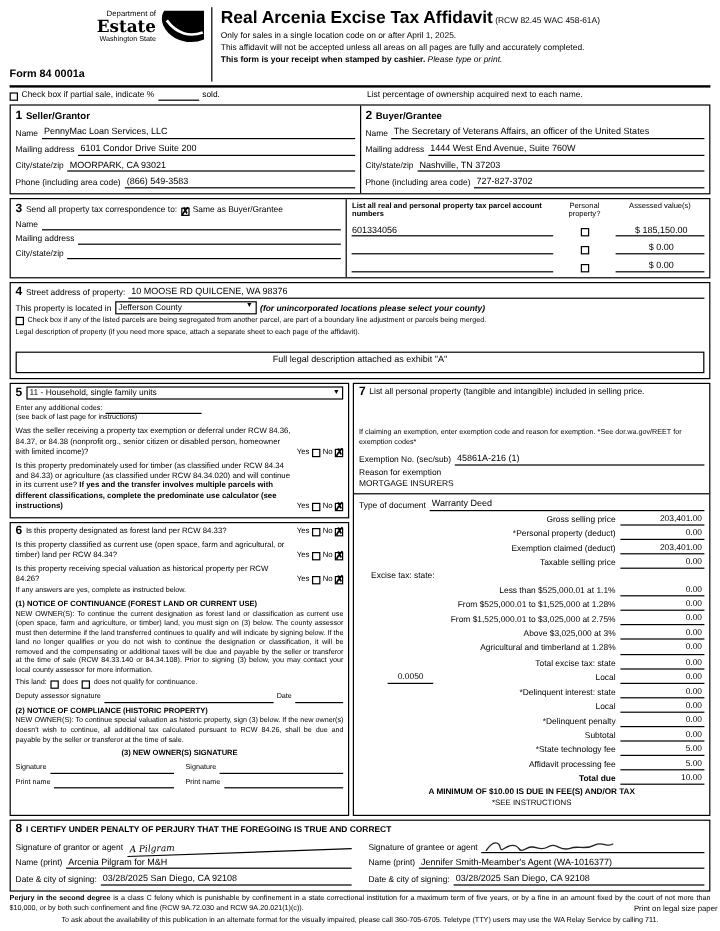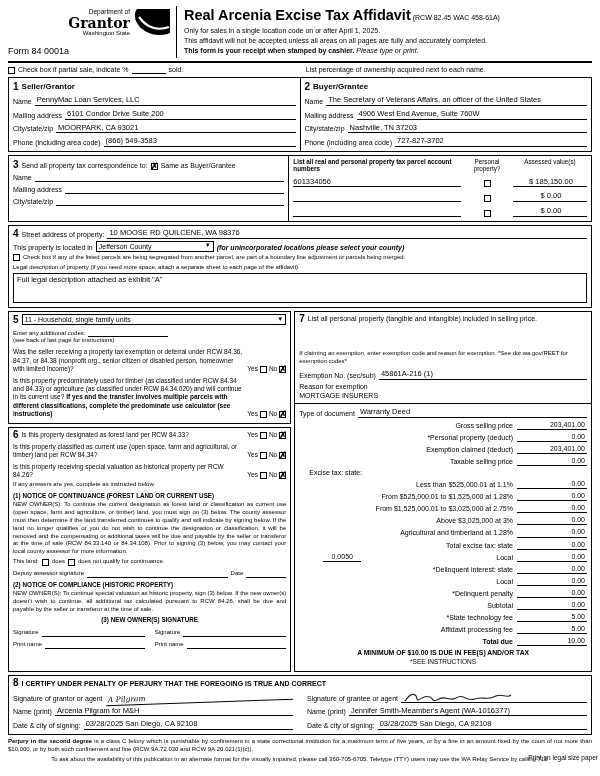--- a/index.html
+++ b/index.html
@@ -15,21 +15,21 @@
   .fine { font-size:6px; }
 
   
   .header { display:flex; border-bottom:2px solid #000; padding-bottom:3px; }
   .header-left { width:168px; padding-right:6px; }
   .logo { display:flex; justify-content:flex-end; align-items:center; gap:4px; height:34px; }
   .logo-text { text-align:right; }
   .dept-small { font-size:6.5px; }
   .dept-name { font-size:14px; font-weight:bold; font-family:"DejaVu Serif", serif; line-height:1; }
   .dept-sub { font-size:6px; }
-  .form-number { font-weight:normal; font-size:9px; margin-top:6px; }
+  .form-number { font-weight:bold; font-size:9px; margin-top:16px; }
   .header-right { flex:1; border-left:1px solid #000; padding-left:7px; }
   .title { font-size:14.5px; font-weight:bold; }
   .title-ref { font-size:7px; font-weight:normal; }
   .note { font-size:7px; margin-top:1px; }
 
   
   .row { display:flex; align-items:flex-end; gap:3px; margin-top:2px; flex-wrap:nowrap; }
   .sec-num { font-size:10px; font-weight:bold; line-height:1; }
   .sec-title { font-weight:bold; font-size:8px; }
   .box { border:1px solid #000; margin-top:3px; padding:2px 4px 4px 4px; }
@@ -53,21 +53,21 @@
   .tc1 { flex:1; }
   .tc2 { width:44px; text-align:center; }
   .tc3 { width:74px; text-align:center; }
   .tbl-head { font-size:6.3px; line-height:1.15; align-items:flex-start; }
   .tbl-row { margin-top:4px; }
   .tbl-row .tc1, .tbl-row .tc3 { border-bottom:1px solid #000; min-height:9px; font-size:7.5px; }
   .tbl-row .tc3 { text-align:center; padding-left:2px; }
   .tbl-row .tc2 { display:flex; justify-content:center; }
 
   
-  .legal-box { border:1px solid #000; height:30px; margin-top:2px; padding:1px 3px; font-size:7.5px; }
+  .legal-box { border:1px solid #000; height:18px; margin-top:12px; padding:1px 3px; font-size:7.5px;text-align:center; }
 
   
   .mid { display:flex; gap:3px; align-items:stretch; margin-top:3px; }
   .mid-left { width:48.5%; display:flex; flex-direction:column; }
   .mid-right { flex:1; }
   .mid .box { margin-top:0; }
   .mid-left .box + .box { margin-top:3px; flex:1; }
 
   .q { display:flex; align-items:flex-end; gap:3px; margin-top:3px; font-size:6.5px; }
   .q .qtext { flex:1; }
@@ -102,21 +102,21 @@
 </head>
 <body>
 
 <div class="page">
 
   <div class="header">
     <div class="header-left">
       <div class="logo">
         <div class="logo-text">
           <div class="dept-small">Department of</div>
-          <div class="dept-name">Grantor</div>
+          <div class="dept-name">Estate</div>
           <div class="dept-sub">Washington State</div>
         </div>
         <svg class="logo-mark" width="36" height="30" viewBox="0 0 36 30">
           <path d="M3 1 L36 1 L36 25 C24 30 8 26 2 13 C0 8 1 3 3 1 Z" fill="#000"></path>
           <path d="M5 9 C13 20 24 23 35 19" stroke="#fff" stroke-width="2.2" fill="none"></path>
         </svg>
       </div>
       <div class="form-number">Form 84 0001a</div>
     </div>
     <div class="header-right">
@@ -170,21 +170,21 @@
       <div class="row">
         <span class="sec-num">2</span>
         <span class="sec-title">Buyer/Grantee</span>
       </div>
       <div class="field">
         <span class="lbl">Name</span>
         <span class="val">The Secretary of Veterans Affairs, an officer of the United States</span>
       </div>
       <div class="field">
         <span class="lbl">Mailing address</span>
-        <span class="val">4906 West End Avenue, Suite 760W</span>
+        <span class="val">1444 West End Avenue, Suite 760W</span>
       </div>
       <div class="field">
         <span class="lbl">City/state/zip</span>
         <span class="val">Nashville, TN 37203</span>
       </div>
       <div class="field">
         <span class="lbl">Phone (including area code)</span>
         <span class="val">727-827-3702</span>
       </div>
     </div>

